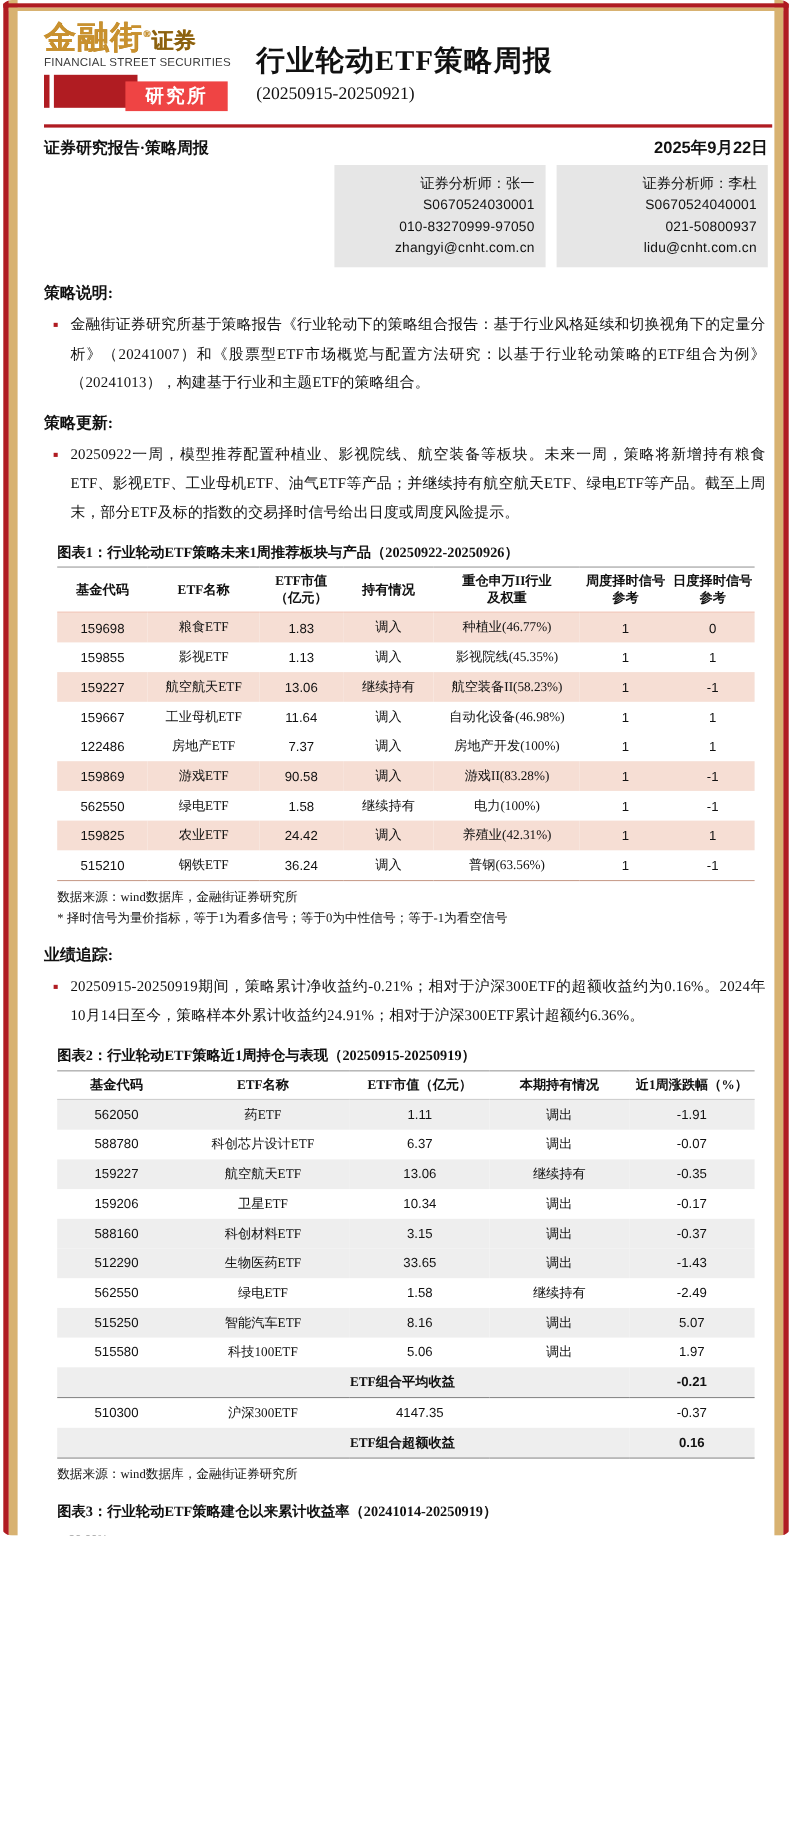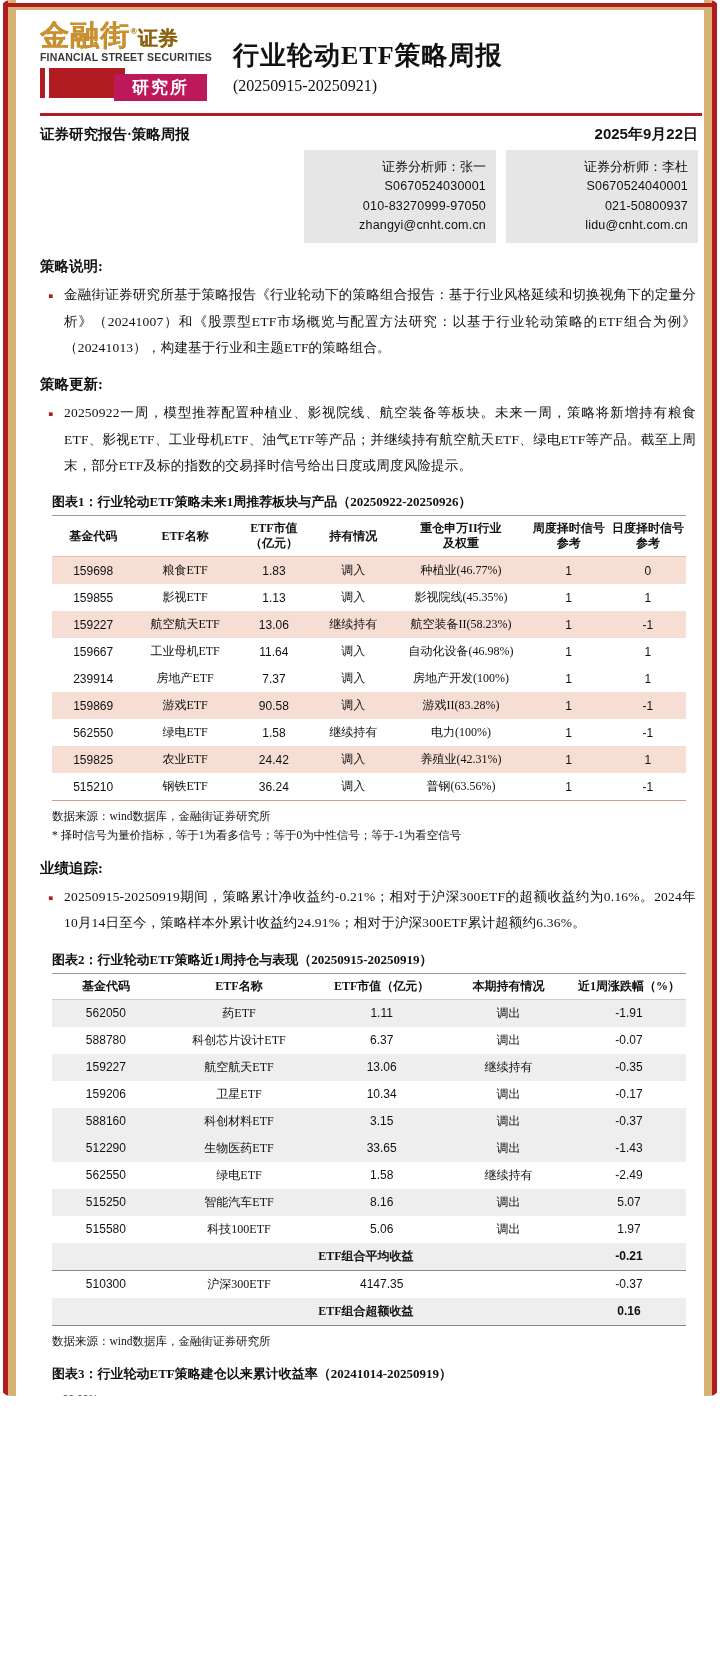--- a/index.html
+++ b/index.html
@@ -61,32 +61,32 @@
     white-space: nowrap;
     text-shadow: 0.5px 0 0 #b8821f;
   }
   .logo-cn .sub {
     font-size: 20px; color: #8a6112; letter-spacing: 0;
   }
   .logo-cn .reg { font-size: 9px; vertical-align: super; }
   .logo-en {
     font-family: "Liberation Sans", sans-serif;
     font-size: 10.5px;
-    font-weight: bold;
+    font-weight: normal;
     letter-spacing: 0.2px;
     color: #3a3a3a;
     margin-top: 1px;
     white-space: nowrap;
   }
   .logo-blocks { position: relative; height: 34px; margin-top: 3px; }
   .lb-bar { position: absolute; left: 0; top: 2px; width: 5px; height: 30px; background: #b01c22; }
   .lb-red { position: absolute; left: 9px; top: 2px; width: 76px; height: 30px; background: #b01c22; }
   .lb-tan {
     position: absolute; left: 74px; top: 8px; width: 93px; height: 27px;
-    background: #be185d;
+    background: #ef4444;
   }
   .lb-tan span {
     display: block; text-align: center; line-height: 27px;
     color: #ffffff; font-weight: bold; font-size: 17px;
     font-family: "Liberation Serif", serif; letter-spacing: 2px;
   }
   .title-wrap {
     position: absolute; left: 215px; right: 0; top: 26px; text-align: left;
   }
   .main-title {
@@ -308,21 +308,21 @@
           <tr>
             <td class="num">159667</td>
             <td>工业母机ETF</td>
             <td class="num">11.64</td>
             <td>调入</td>
             <td>自动化设备(46.98%)</td>
             <td class="num">1</td>
             <td class="num">1</td>
           </tr>
           <tr>
-            <td class="num">239914</td>
+            <td class="num">122486</td>
             <td>房地产ETF</td>
             <td class="num">7.37</td>
             <td>调入</td>
             <td>房地产开发(100%)</td>
             <td class="num">1</td>
             <td class="num">1</td>
           </tr>
           <tr class="alt">
             <td class="num">159869</td>
             <td>游戏ETF</td>

